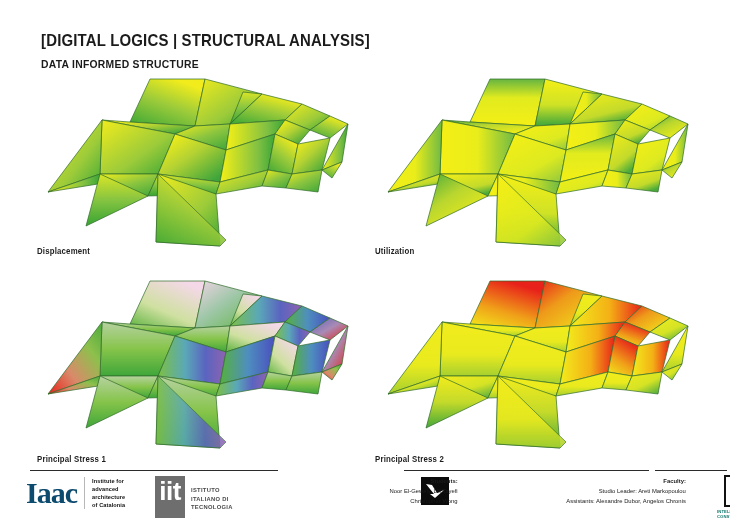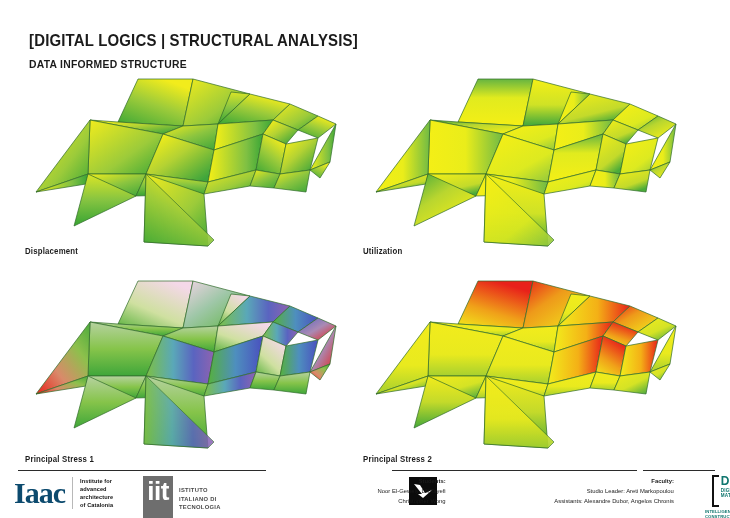--- a/index.html
+++ b/index.html
@@ -4,21 +4,21 @@
 <style>
   html,body{margin:0;padding:0;}
   body{
     width:730px;height:518px;
     background:#ffffff;
     font-family:"Liberation Sans",sans-serif;
     color:#1a1a1a;
     overflow:hidden;
     position:relative;
   }
-  .board{position:absolute;inset:0;}
+  .board{position:absolute;inset:0;margin-left:12px;}
 
   
   .title{
     position:absolute;left:29px;top:31px;
     font-size:17px;font-weight:700;letter-spacing:0.2px;
     transform:scaleX(0.88);transform-origin:left center;
     white-space:nowrap;color:#1b1b1b;
   }
   .subtitle{
     position:absolute;left:29px;top:58px;

